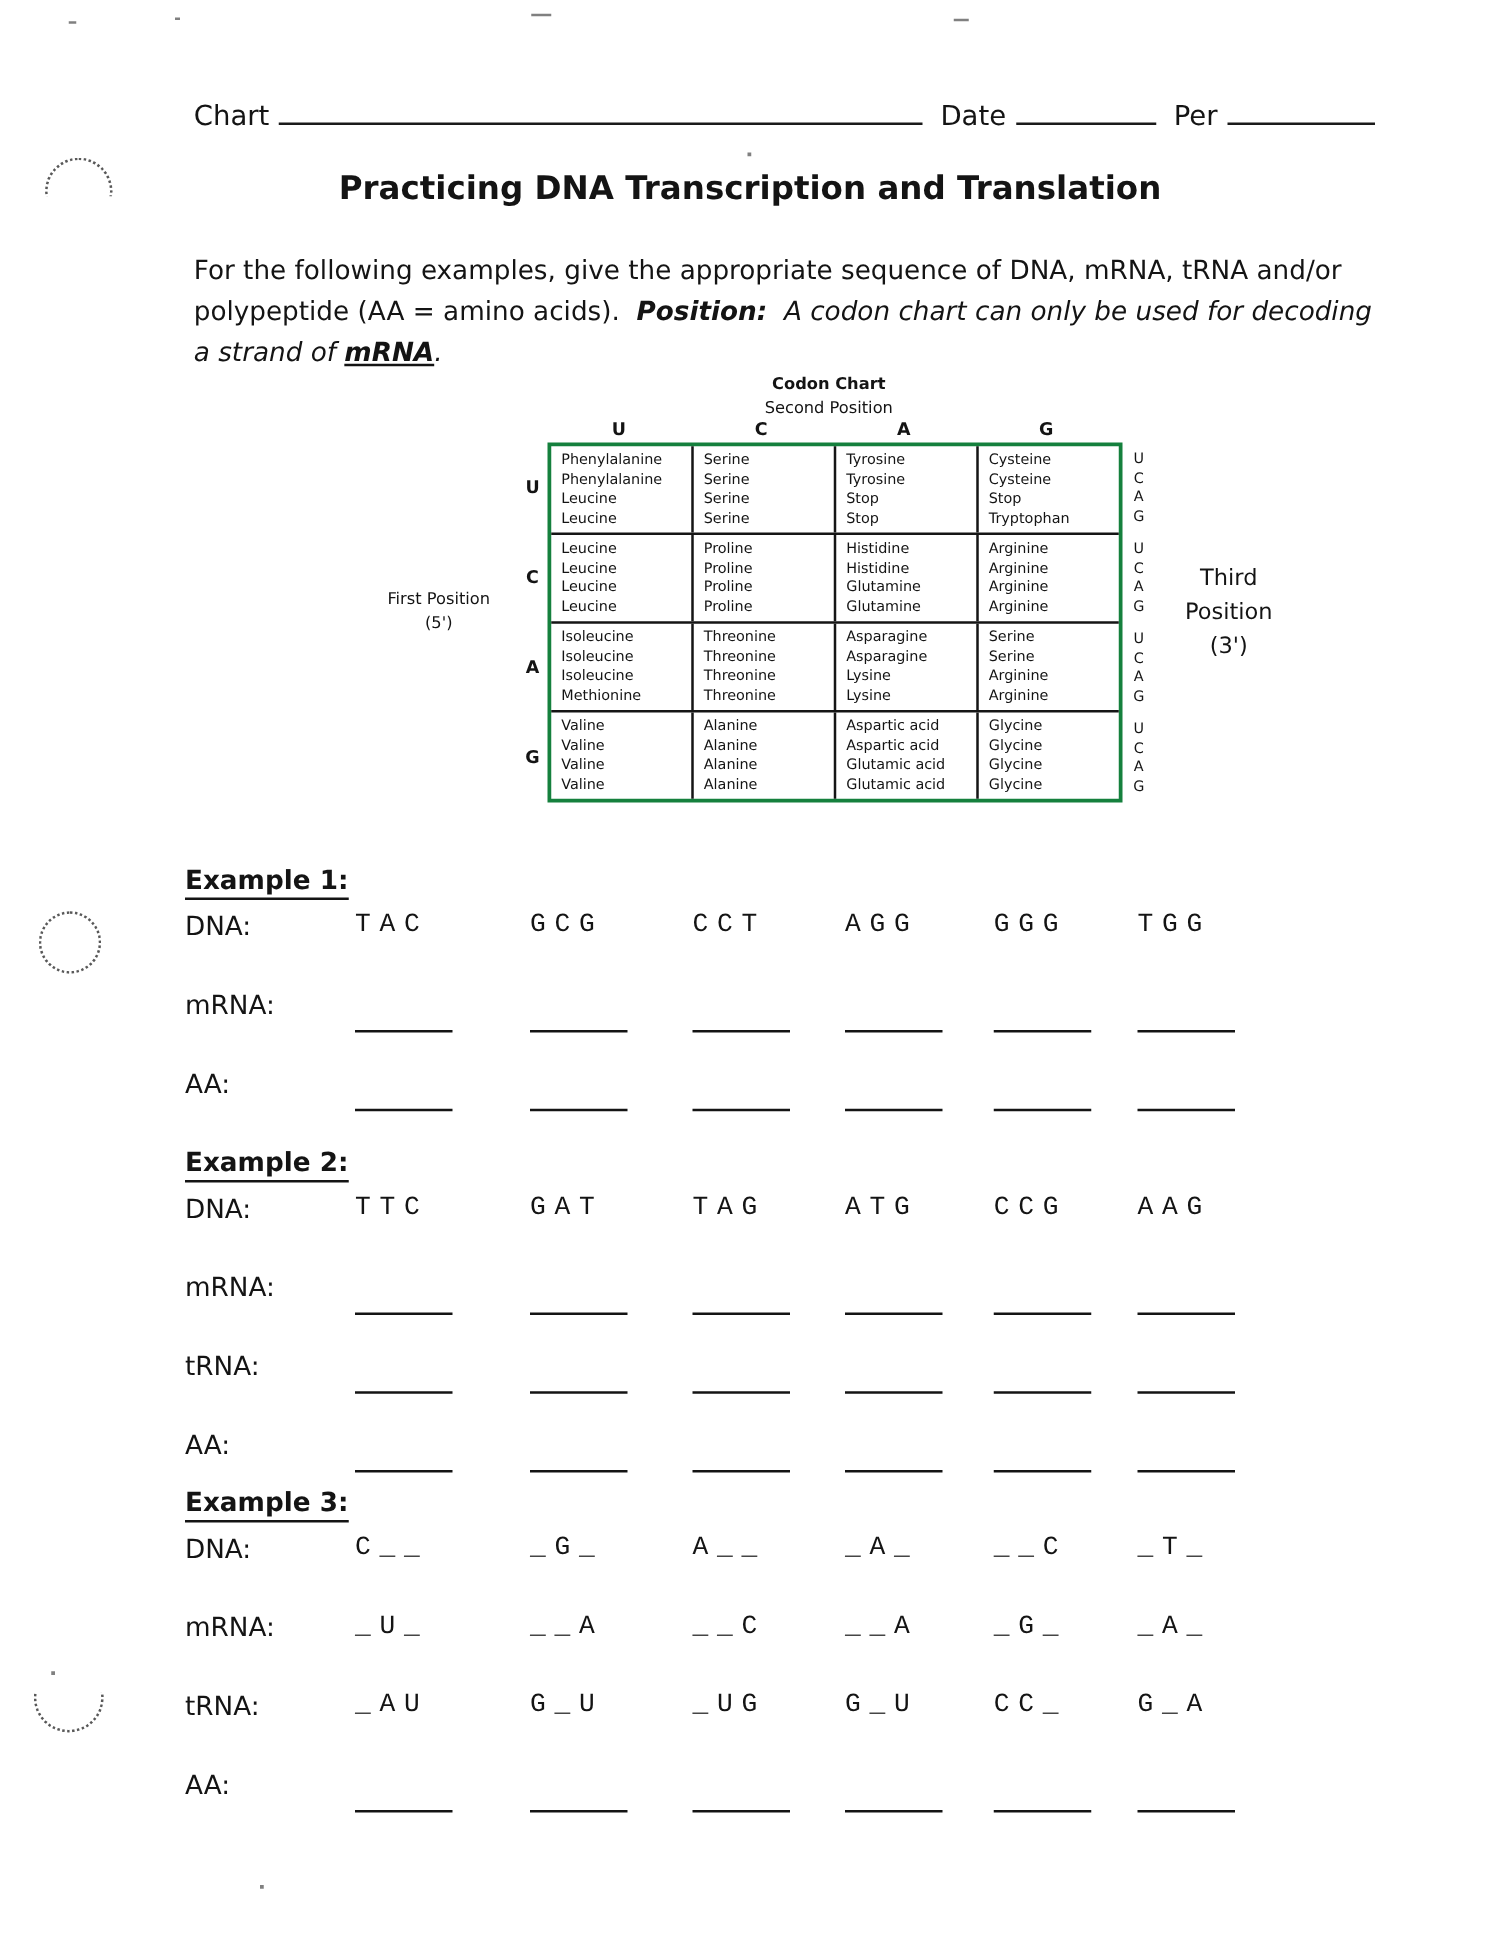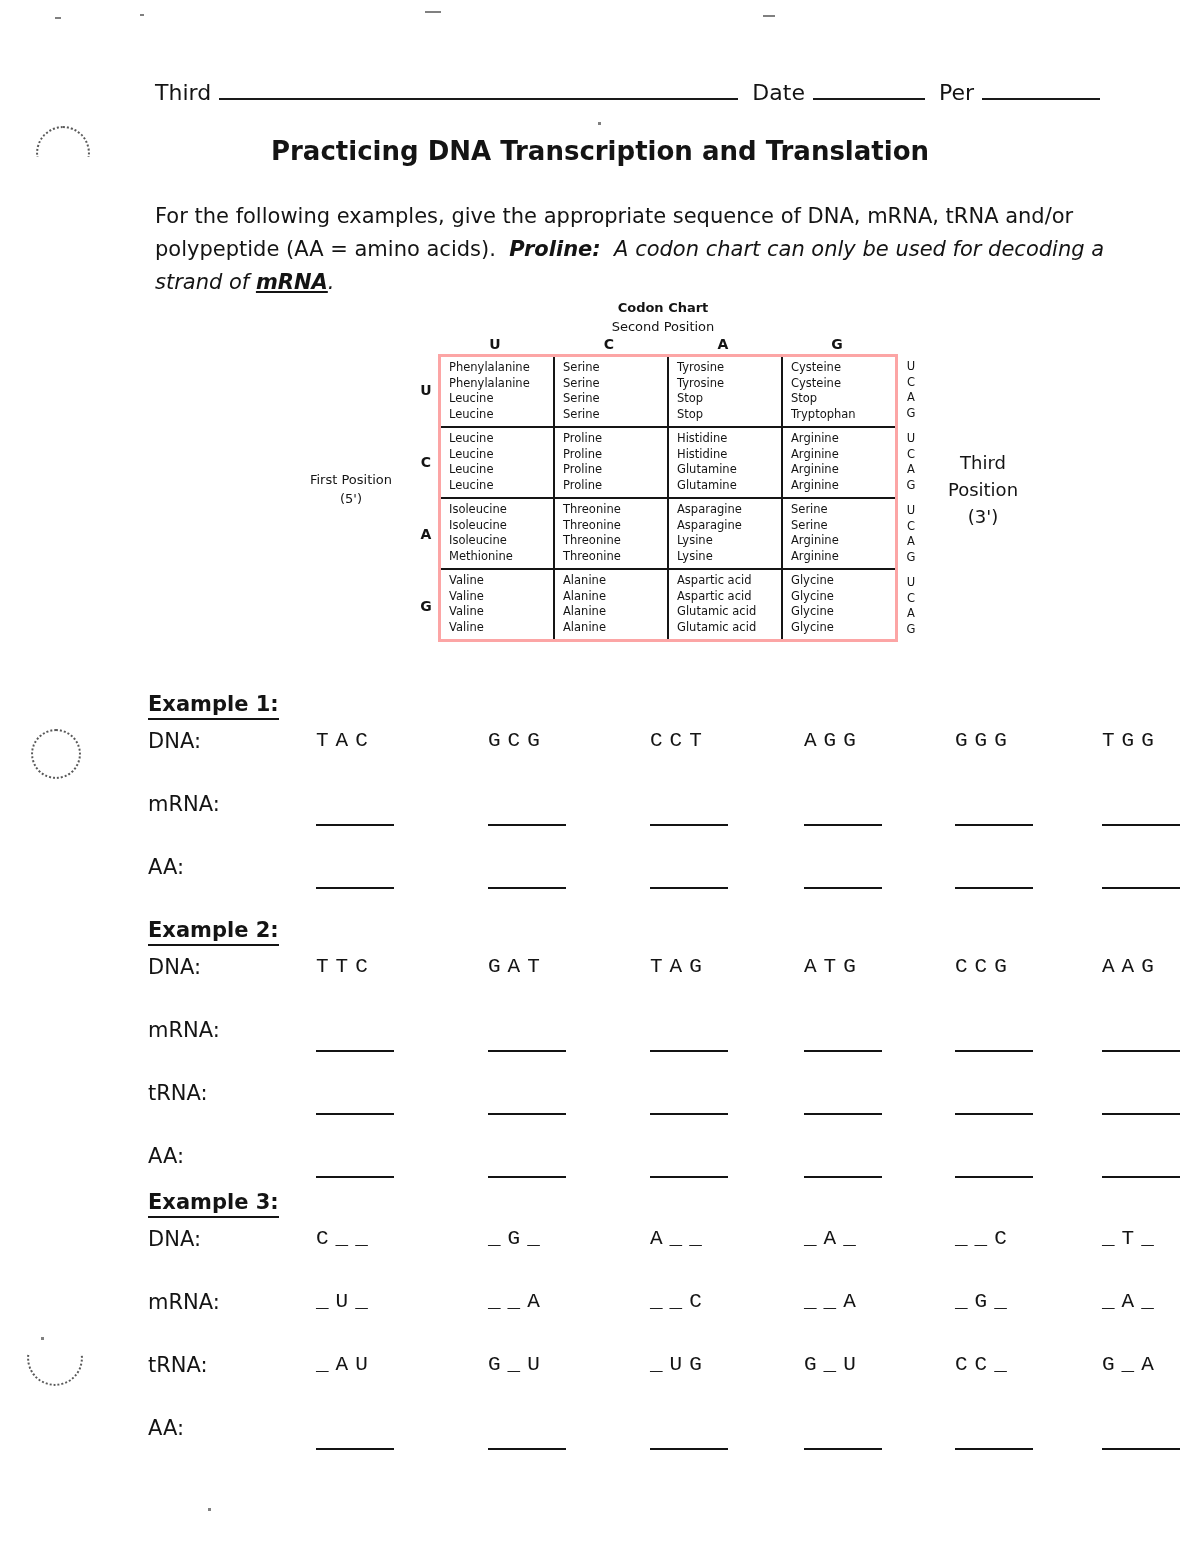--- a/index.html
+++ b/index.html
@@ -38,42 +38,42 @@
   .cc-second { text-align:center; font-size:13px; margin-top:4px; }
   .cc-layout { display:flex; align-items:center; margin-top:2px; }
   .cc-left-label { width:126px; font-size:13px; text-align:center; line-height:1.5; flex:0 0 auto; }
   .cc-left-label span, .cc-right-label span { display:block; }
   .cc-mid { flex:0 0 auto; }
   .cc-headers { display:flex; margin-left:24px; font-size:14px; font-weight:bold; }
   .cc-h { width:114px; text-align:center; padding-bottom:2px; }
   .cc-body { display:flex; align-items:stretch; }
   .cc-rowletters { width:24px; display:flex; flex-direction:column; flex:0 0 auto; }
   .cc-rowletter { flex:1; display:flex; align-items:center; justify-content:center; font-size:14px; font-weight:bold; }
-  .cc-box { border:3px solid #fca5a5; display:flex; flex-direction:column; flex:0 0 auto; }
+  .cc-box { border:3px solid #15803d; display:flex; flex-direction:column; flex:0 0 auto; }
   .cc-row { display:flex; }
   .cc-row + .cc-row { border-top:2.5px solid #151515; }
   .cc-cell { width:100px; padding:3px 4px 4px 8px; font-size:11.5px; line-height:15.5px; }
   .cc-cell + .cc-cell { border-left:2.5px solid #151515; }
   .cc-cell span { display:block; white-space:nowrap; }
   .cc-thirds { width:26px; display:flex; flex-direction:column; flex:0 0 auto; }
   .cc-third-group { flex:1; display:flex; flex-direction:column; justify-content:center; padding:3px 0; }
   .cc-third-group span { font-size:11.5px; line-height:15.5px; text-align:center; }
   .cc-right-label { width:110px; font-size:18px; text-align:center; line-height:1.5; margin-left:4px; flex:0 0 auto; }
 
   
   .example { position:absolute; left:148px; width:940px; }
   .ex1 { top:692px; } .ex2 { top:918px; } .ex3 { top:1190px; }
   .ex-heading {
     font-size:21px; font-weight:bold; display:inline-block;
     border-bottom:2.5px solid #141414; padding-bottom:2px; margin-bottom:9px;
   }
   .ex-row {
     display:grid;
     grid-template-columns:136px 140px 130px 122px 119px 115px 115px;
-    align-items:start; min-height:36px; margin-bottom:27px;gap:32px;
+    align-items:start; min-height:36px; margin-bottom:27px;
   }
   .ex-label { font-size:21px; }
   .ex-codon { font-size:21px; letter-spacing:7px; white-space:nowrap;font-family:Liberation Mono, monospace; }
   .ex-blank { display:block; border-bottom:2.5px solid #141414; width:78px; height:32px; }
 
   
   .punch { position:absolute; border:2.5px dotted #3c3c3c; border-radius:50%; opacity:.85; }
   .punch-cover { position:absolute; background:#ffffff; }
   .noise { position:absolute; background:#4a4a4a; opacity:.7; }
 </style>
@@ -90,31 +90,31 @@
   <div class="noise" style="left:208px;top:1508px;width:3px;height:3px;"></div>
 
   <div class="punch" style="left:36px;top:126px;width:50px;height:50px;"></div>
   <div class="punch-cover" style="left:30px;top:157px;width:64px;height:28px;"></div>
   <div class="punch" style="left:31px;top:729px;width:46px;height:46px;"></div>
   <div class="punch" style="left:27px;top:1330px;width:52px;height:52px;"></div>
   <div class="punch-cover" style="left:21px;top:1324px;width:66px;height:30px;"></div>
   <div class="noise" style="left:41px;top:1337px;width:3px;height:3px;"></div>
 
   <div class="header-row">
-    <span class="lbl">Third</span>
+    <span class="lbl">Chart</span>
     <span class="hline name-line"></span>
     <span class="lbl">Date</span>
     <span class="hline date-line"></span>
     <span class="lbl">Per</span>
     <span class="hline per-line"></span>
   </div>
 
   <h1 class="title">Practicing DNA Transcription and Translation</h1>
 
-  <p class="intro"><span>For the following examples, give the appropriate sequence of DNA, mRNA, tRNA and/or polypeptide (AA = amino acids).</span>&nbsp;&nbsp;<span class="rem">Proline:</span>&nbsp;&nbsp;<span class="ital">A codon chart can only be used for decoding a strand of</span> <span class="mrna">mRNA</span><span class="ital">.</span></p>
+  <p class="intro"><span>For the following examples, give the appropriate sequence of DNA, mRNA, tRNA and/or polypeptide (AA = amino acids).</span>&nbsp;&nbsp;<span class="rem">Position:</span>&nbsp;&nbsp;<span class="ital">A codon chart can only be used for decoding a strand of</span> <span class="mrna">mRNA</span><span class="ital">.</span></p>
 
   <div class="codon-chart">
     <div class="cc-title">Codon Chart</div>
     <div class="cc-second">Second Position</div>
     <div class="cc-layout">
       <div class="cc-left-label">
         <span>First Position</span>
         <span>(5')</span>
       </div>
       <div class="cc-mid">

